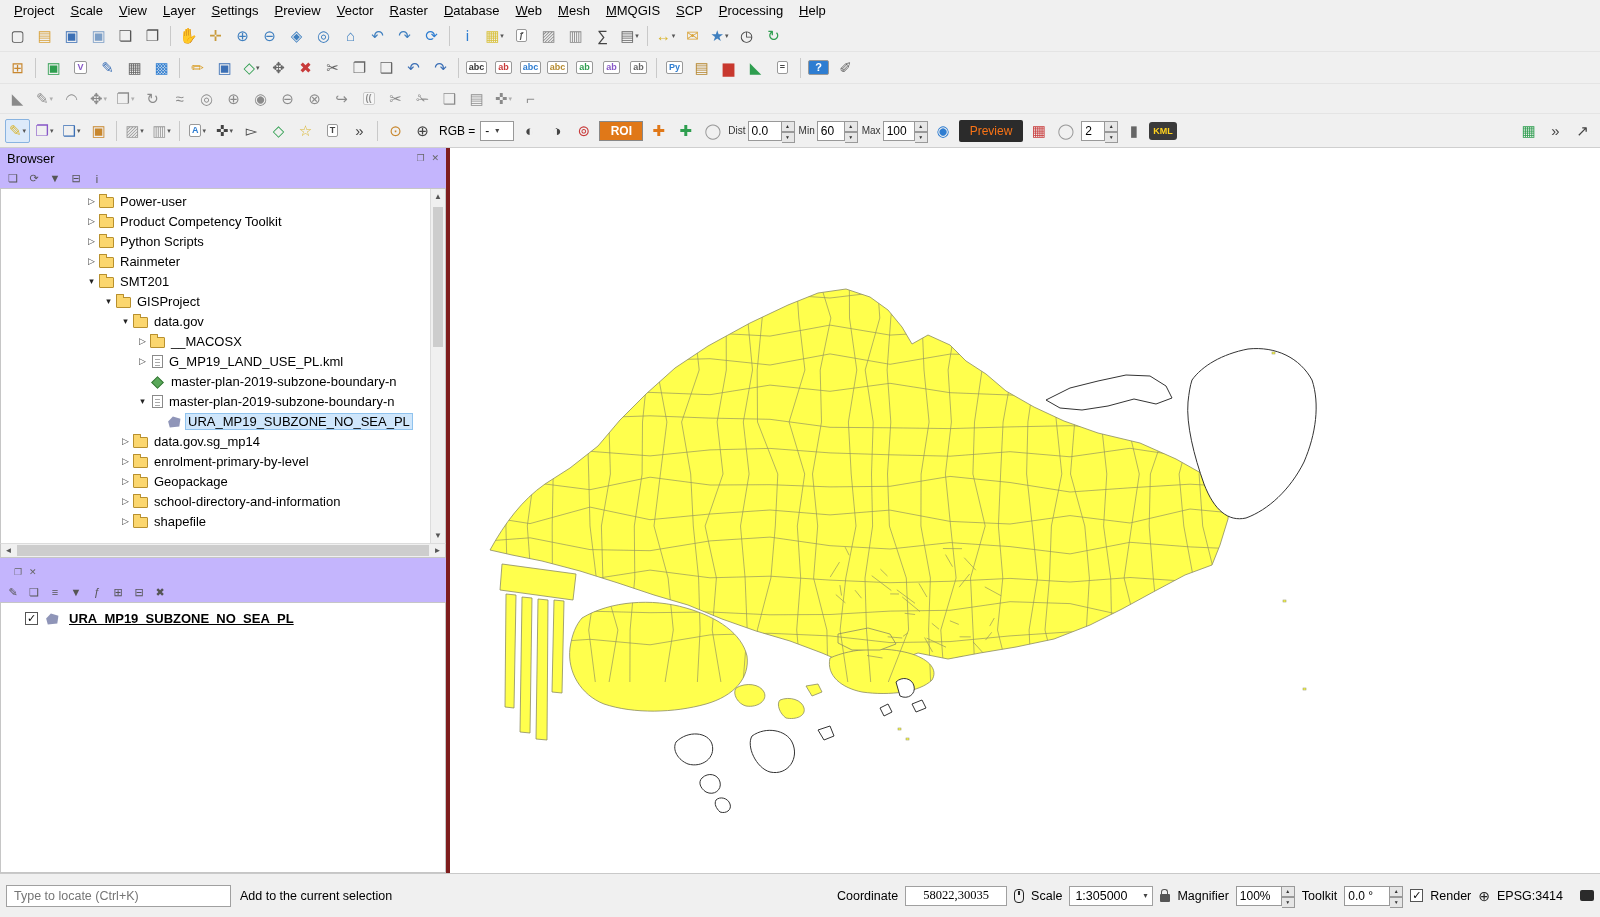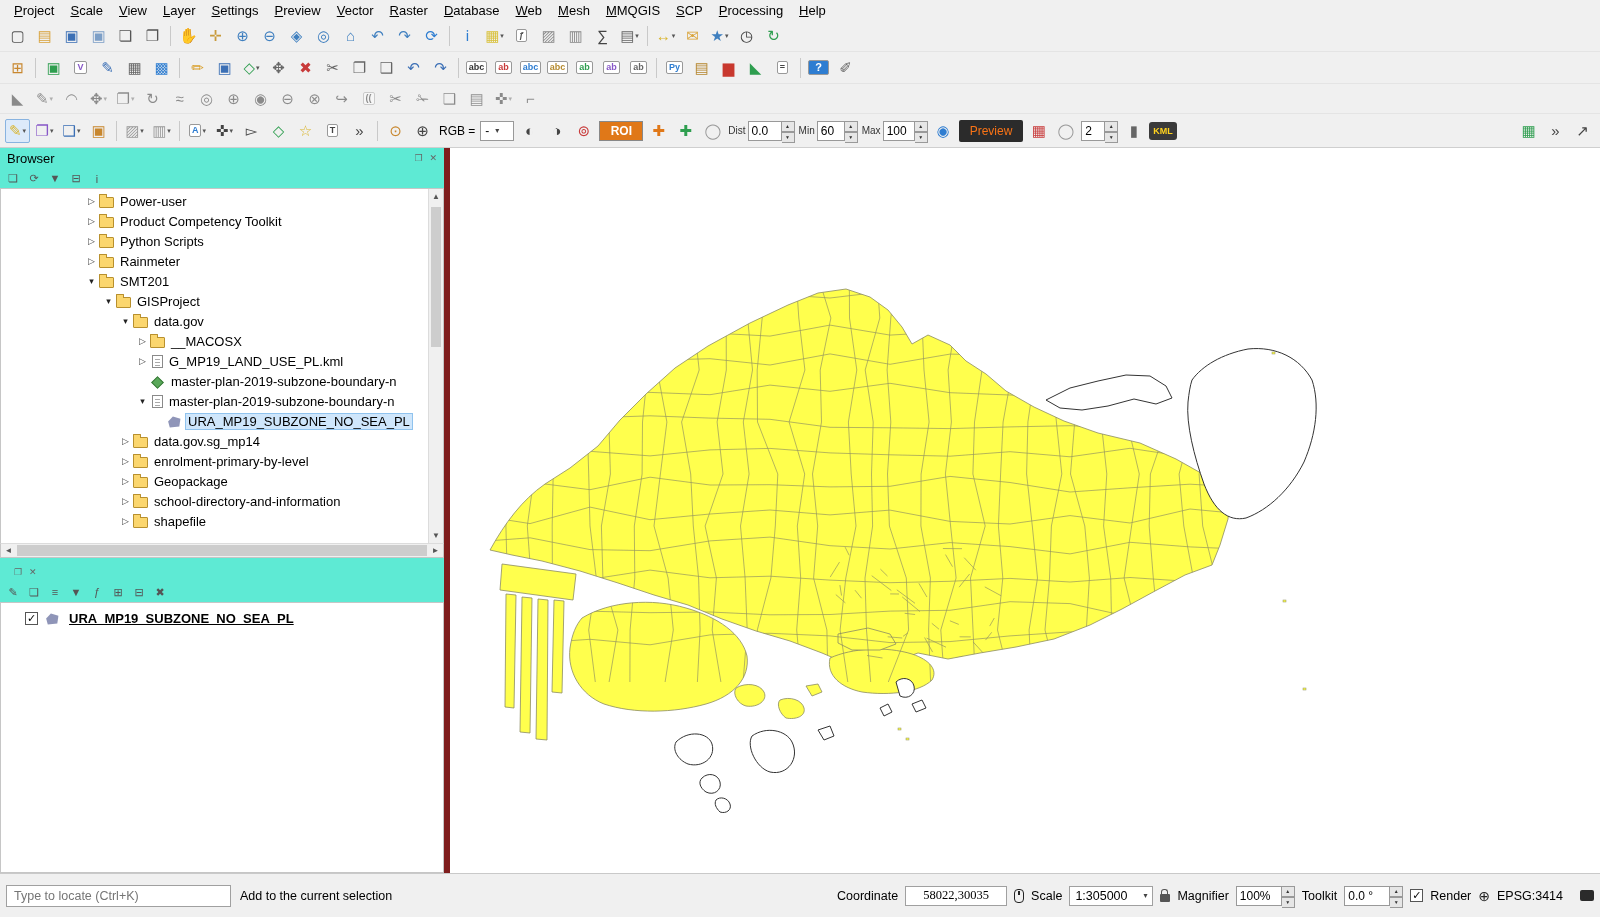--- a/index.html
+++ b/index.html
@@ -32,21 +32,21 @@
   .tbadge { height:18px; display:flex; align-items:center; padding:0 4px; font-size:9px; font-weight:bold; border-radius:3px; margin:0 2px; }
   .tspin { display:flex; align-items:center; margin:0 2px; }
   .tspin .lbl { font-size:10px; color:#333; margin-right:2px; }
   .tspin .val, .sb-spin .val { background:#fff; border:1px solid #999; height:20px; line-height:18px; padding:0 3px; font-size:12px; overflow:hidden; white-space:nowrap; }
   .spin-btns { display:flex; flex-direction:column; width:13px; height:20px; flex:none; }
   .spin-btns span { flex:1; font-size:5px; line-height:9px; text-align:center; background:#e6e6e6; border:1px solid #999; border-left:none; color:#333; }
   .tspacer { flex:1; }
 
   
   .main { display:flex; height:725px; }
-  .left-panel { width:450px; background:#5eead4; border-right:6px solid #7f1d1d; display:flex; flex-direction:column; }
+  .left-panel { width:450px; background:#c4b5fd; border-right:4px solid #7f1d1d; display:flex; flex-direction:column; }
   .panel-header { display:flex; align-items:center; height:20px; padding:0 7px; }
   .panel-header .title { flex:1; }
   .panel-header .hbtn { font-size:9px; color:#666; margin-left:7px; }
   .panel-tools { display:flex; align-items:center; height:20px; padding:0 4px; gap:3px; }
   .ptool { width:18px; height:18px; display:flex; align-items:center; justify-content:center; font-size:11px; color:#555; }
 
   .browser-section { height:410px; display:flex; flex-direction:column; }
   .tree-wrap { position:relative; flex:1; background:#fff; border:1px solid #c6c6c6; border-bottom:none; overflow:hidden; }
   .tree { position:absolute; top:0; left:0; right:15px; bottom:0; overflow:hidden; padding-top:2px; }
   .trow2 { display:flex; align-items:center; height:20px; white-space:nowrap; }

